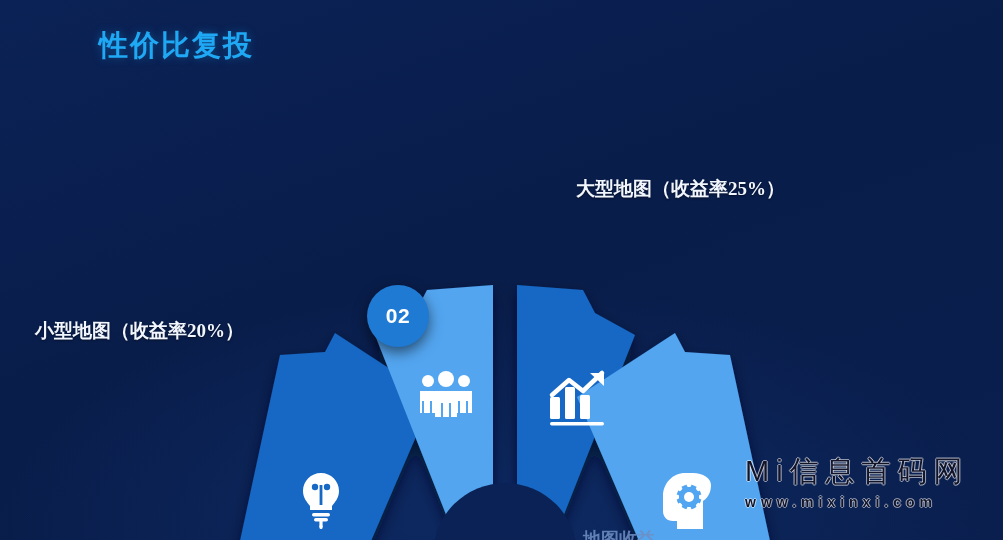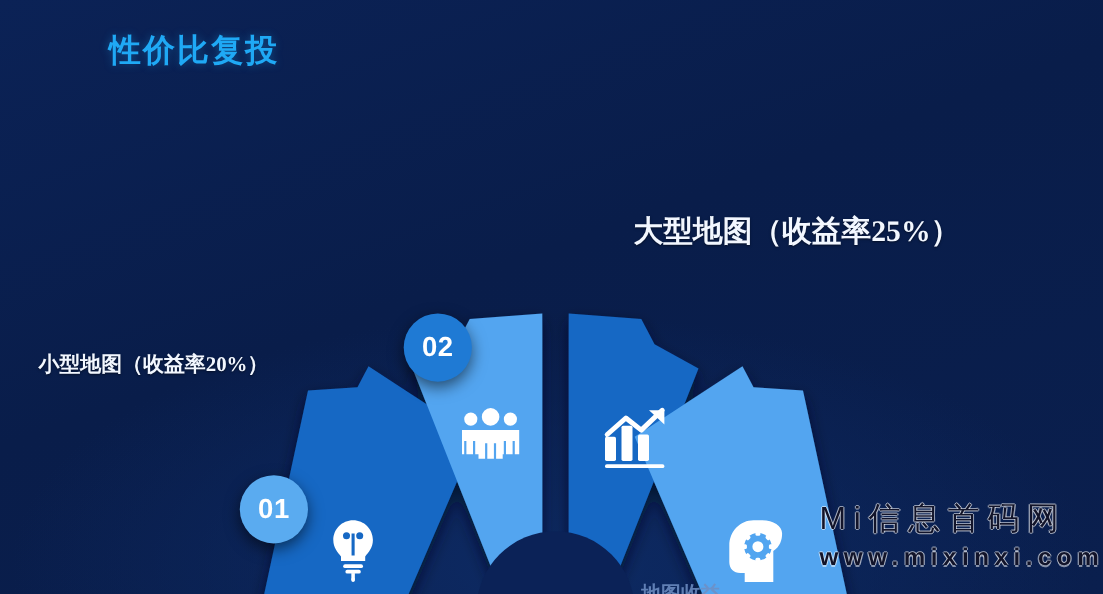--- a/index.html
+++ b/index.html
@@ -29,37 +29,37 @@
   
   .olabel{
     position:absolute;
     color:#f2f7ff;
     font-family:"Liberation Serif", serif;
     font-weight:bold;
     white-space:nowrap;
     text-shadow:0 1px 2px rgba(0,0,0,.5);
   }
   #lab-mid   {left:119px; top:176px; font-size:27px;}
-  #lab-large {left:576px; top:176px; font-size:27px;margin-top:16px;}
+  #lab-large {left:576px; top:176px; font-size:19px;}
   #lab-small {left:35px;  top:318px; font-size:19px;}
   #lab-xl    {left:729px; top:318px; font-size:19px;}
 
   
   #fan{
     position:absolute;left:175px;top:255px;
     width:660px;height:300px;
   }
   #fan svg{display:block;width:660px;height:300px;overflow:visible;}
 
   
   .badge{
     position:absolute;
     width:62px;height:62px;border-radius:50%;
     display:flex;align-items:center;justify-content:center;
-    color:#ffffff;font-size:25px;font-weight:bold;
+    color:#ffffff;font-size:21px;font-weight:bold;
     letter-spacing:.5px;
     box-shadow:0 5px 14px rgba(0,0,0,.55);
   }
   #badge-01{left:218px;top:432px;background:#5aabf0;}
   #badge-02{left:367px;top:285px;background:#1f7ad4;}
   #badge-03{left:575px;top:285px;background:#5aabf0;}
   #badge-04{left:722px;top:432px;background:#1f7ad4;}
 
   
   #watermark{
@@ -69,27 +69,26 @@
   #wm-name{
     font-size:29px;font-weight:normal;color:#12142a;
     letter-spacing:7px;
     text-shadow:
        1px 0 0 rgba(255,255,255,.55), -1px 0 0 rgba(255,255,255,.55),
        0 1px 0 rgba(255,255,255,.55), 0 -1px 0 rgba(255,255,255,.55);
     white-space:nowrap;
   }
   #wm-url{
     margin-top:2px;
-    font-size:22px;font-weight:bold;color:#12142a;
+    font-size:14px;font-weight:bold;color:#12142a;
     letter-spacing:5px;
     text-shadow:
        1px 0 0 rgba(255,255,255,.5), -1px 0 0 rgba(255,255,255,.5),
        0 1px 0 rgba(255,255,255,.5), 0 -1px 0 rgba(255,255,255,.5);
     white-space:nowrap;
-    text-align:right;
   }
 
   
   #bottom-caption{
     position:absolute;left:583px;top:527px;
     font-family:"Liberation Serif", serif;
     font-size:18px;font-weight:bold;
     color:#6f8fc4;opacity:.85;
     white-space:nowrap;
   }
@@ -193,23 +192,20 @@
           <rect x="36" y="21.8" width="6" height="4.4" rx="1.4"></rect>
           <rect x="14" y="12" width="4.4" height="6" rx="1.4" transform="rotate(-45 16.2 15)"></rect>
           <rect x="33.8" y="30" width="4.4" height="6" rx="1.4" transform="rotate(-45 36 33)"></rect>
           <rect x="33.8" y="12" width="4.4" height="6" rx="1.4" transform="rotate(45 36 15)"></rect>
           <rect x="14" y="30" width="4.4" height="6" rx="1.4" transform="rotate(45 16.2 33)"></rect>
         </g>
       </g>
     </svg>
   </div>
 
-  <div class="badge" id="badge-01">
-    <span>01</span>
-  </div>
   <div class="badge" id="badge-02">
     <span>02</span>
   </div>
 
   <div id="bottom-caption">地图收益</div>
 
   <div id="watermark">
     <div id="wm-name">Mi信息首码网</div>
     <div id="wm-url">www.mixinxi.com</div>
   </div>

